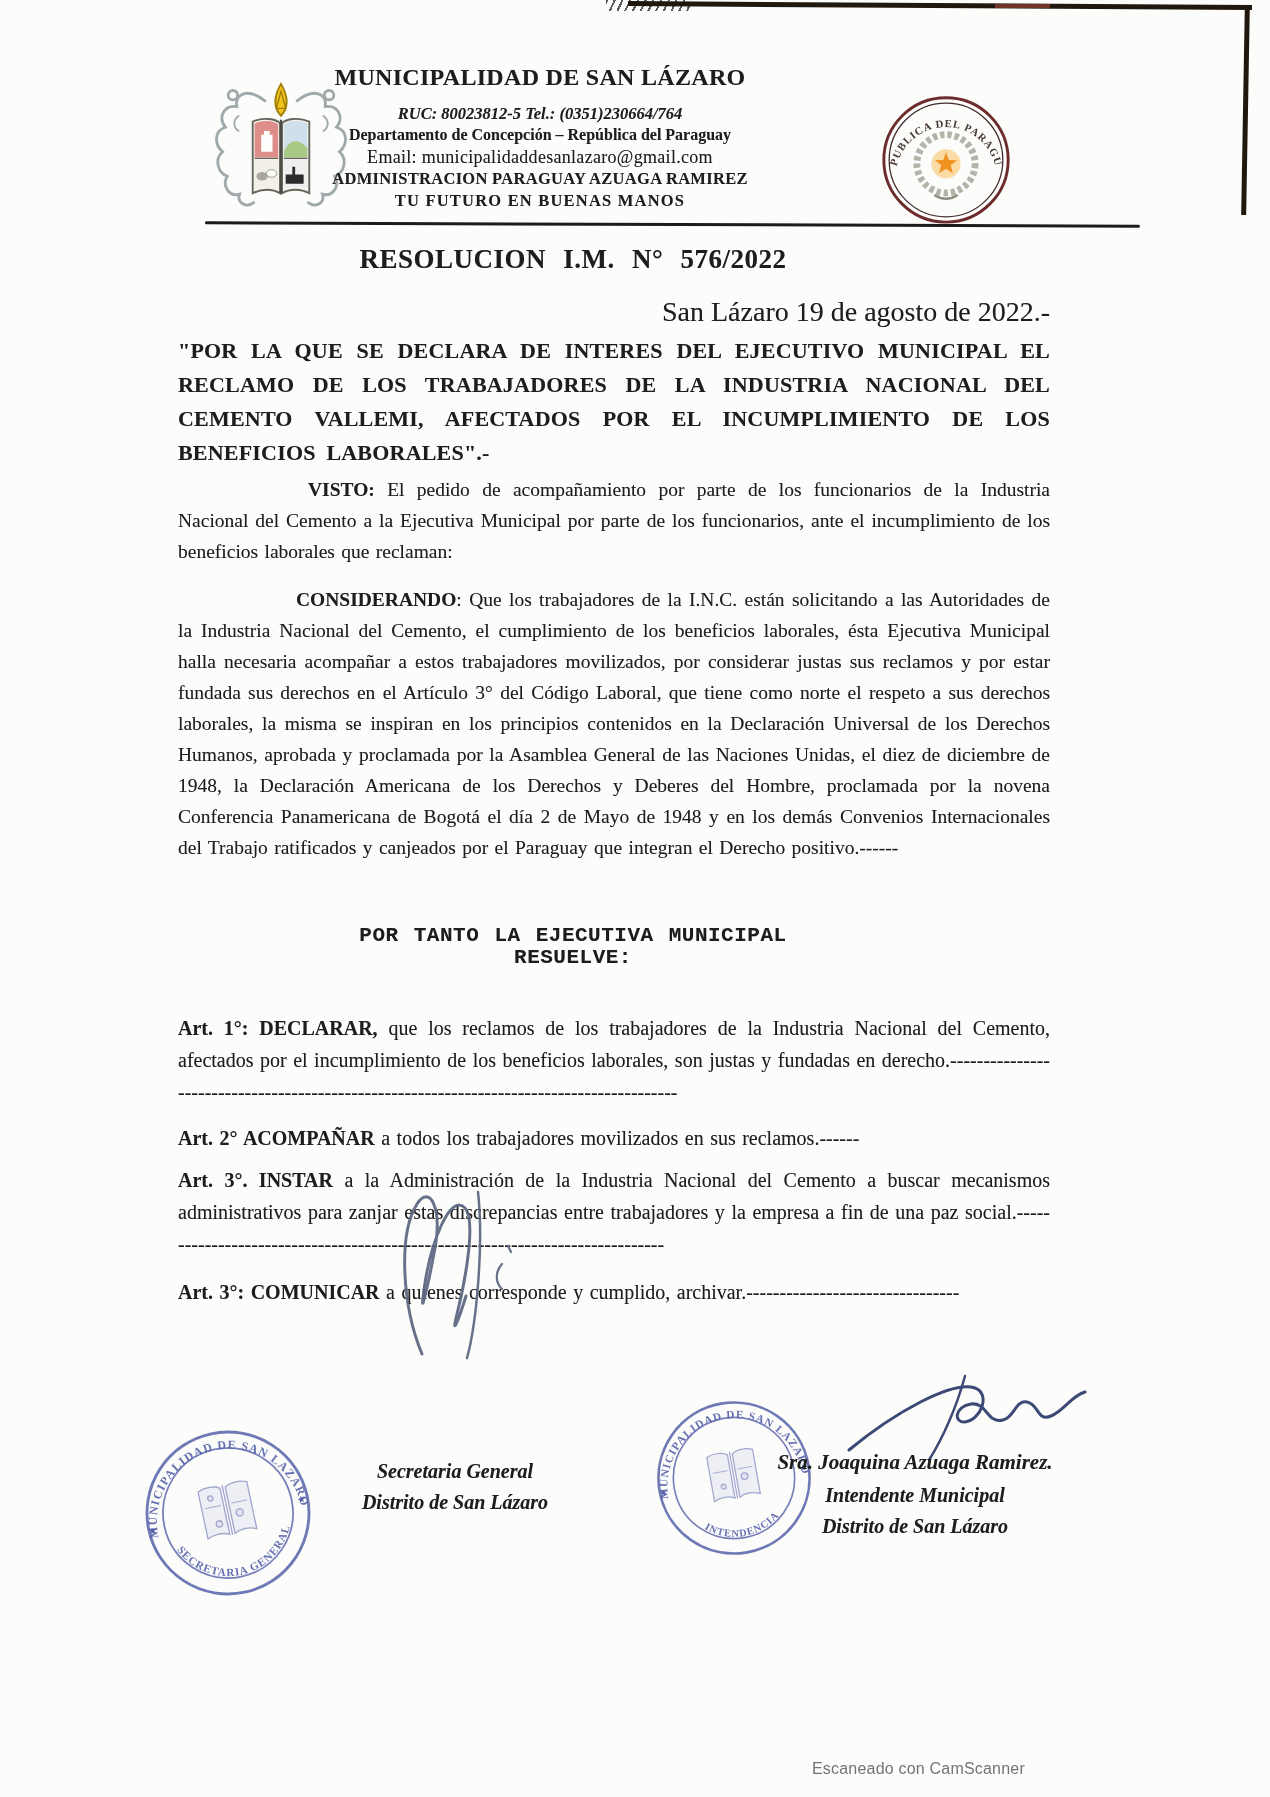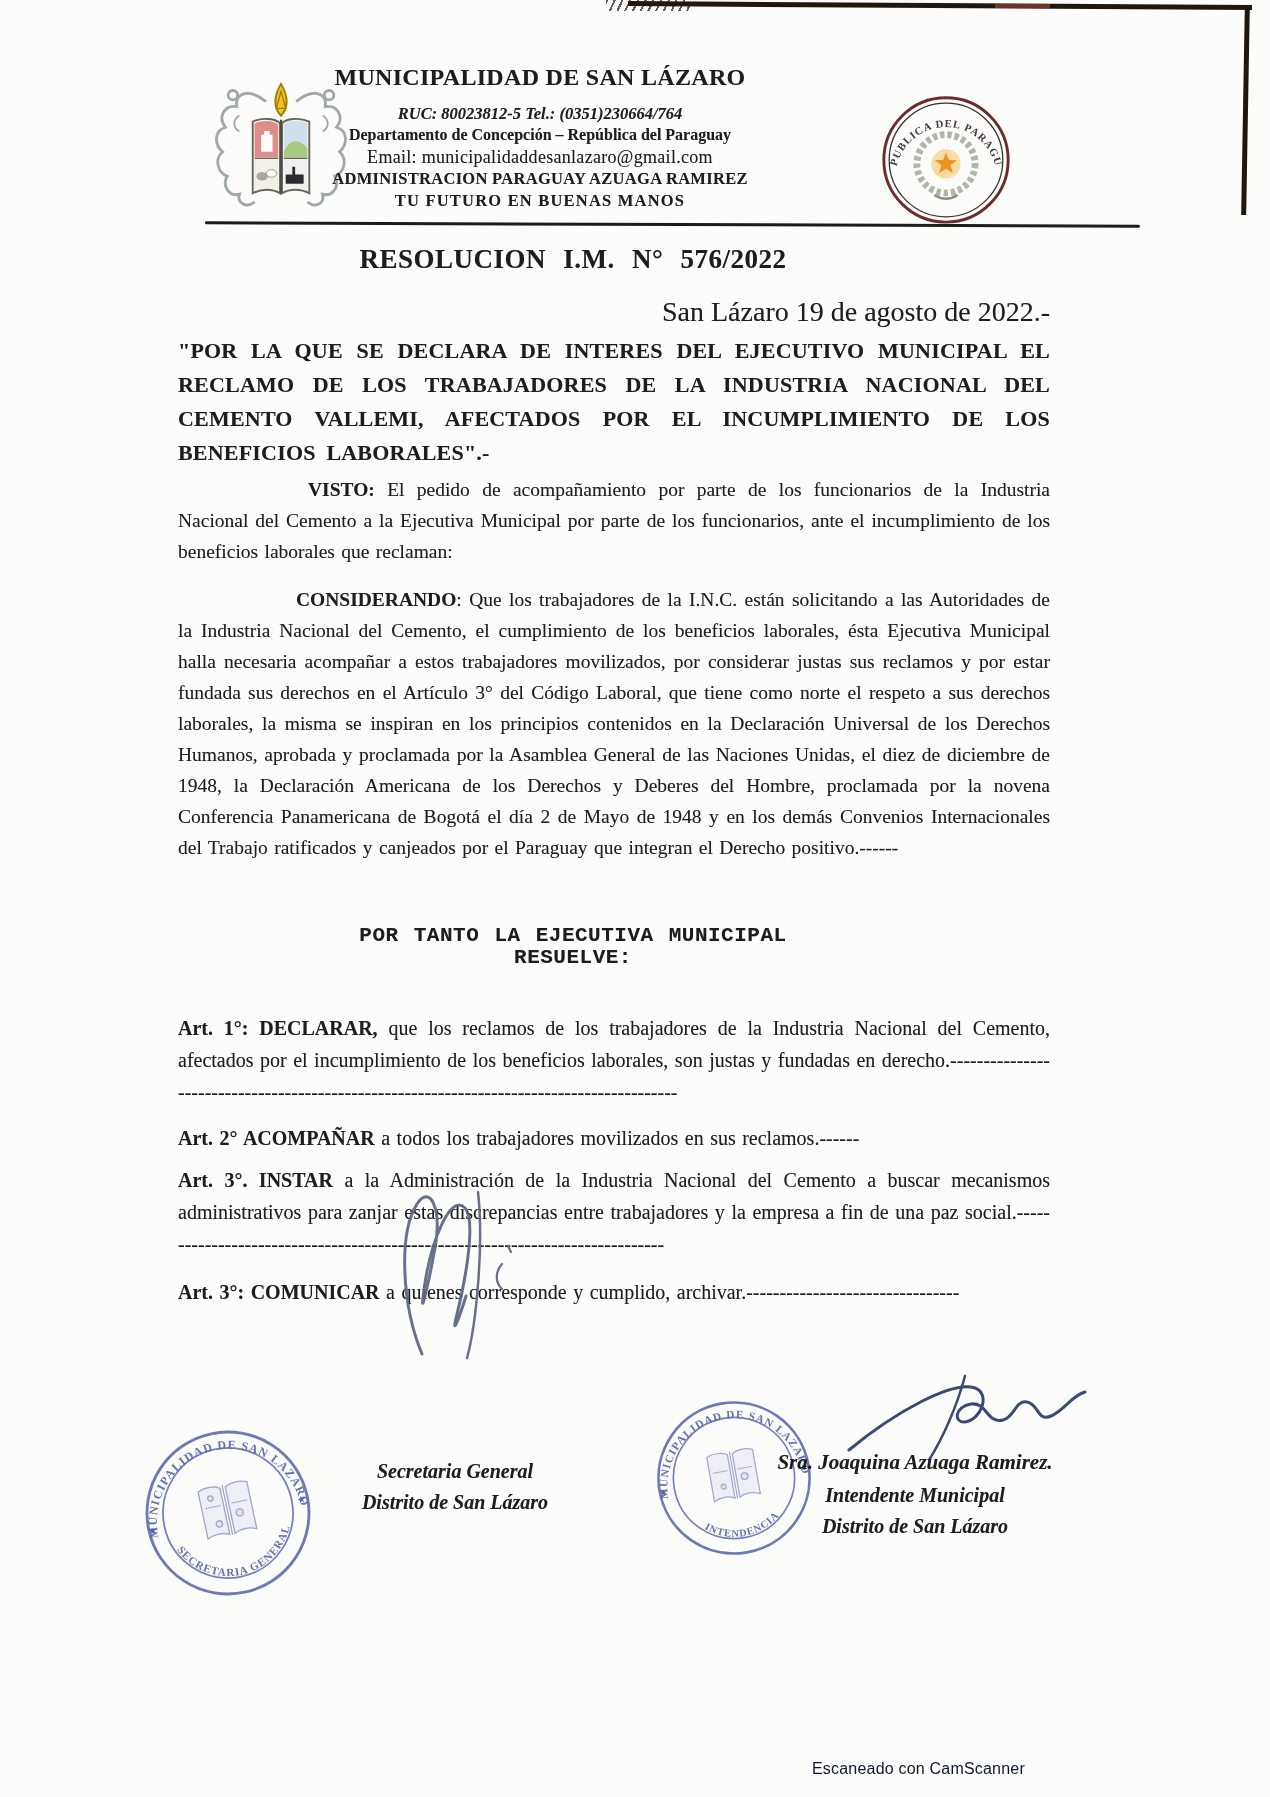--- a/index.html
+++ b/index.html
@@ -52,21 +52,21 @@
   .stamp-right{left:651px;top:1395px;width:166px;height:166px;}
   .sig-left{left:372px;top:1186px;width:172px;height:176px;}
   .sig-right{left:845px;top:1372px;width:245px;height:92px;}
   .sigblock{text-align:center;font-style:italic;font-weight:bold;line-height:1.15;}
   .sigblock-left{left:250px;top:1460px;width:410px;}
   .sigblock-right{left:715px;top:1450px;width:400px;}
   .sig-name{font-size:21px;margin-bottom:10px;}
   .sig-role{font-size:20px;margin-bottom:8px;}
   .sig-district{font-size:20px;}
   
-  .footer{left:812px;top:1760px;font-family:"Liberation Sans",sans-serif;font-size:16px;color:#0f172a;letter-spacing:.2px;}
+  .footer{left:812px;top:1760px;font-family:"Liberation Sans",sans-serif;font-size:16px;color:#737373;letter-spacing:.2px;}
   svg text{font-family:"Liberation Serif","DejaVu Serif",serif;}
 </style>
 </head>
 <body>
 
 <div class="abs edge-ticks"></div>
 <div class="abs edge-top"></div>
 <div class="abs edge-smudge"></div>
 <div class="abs edge-right"></div>
 

